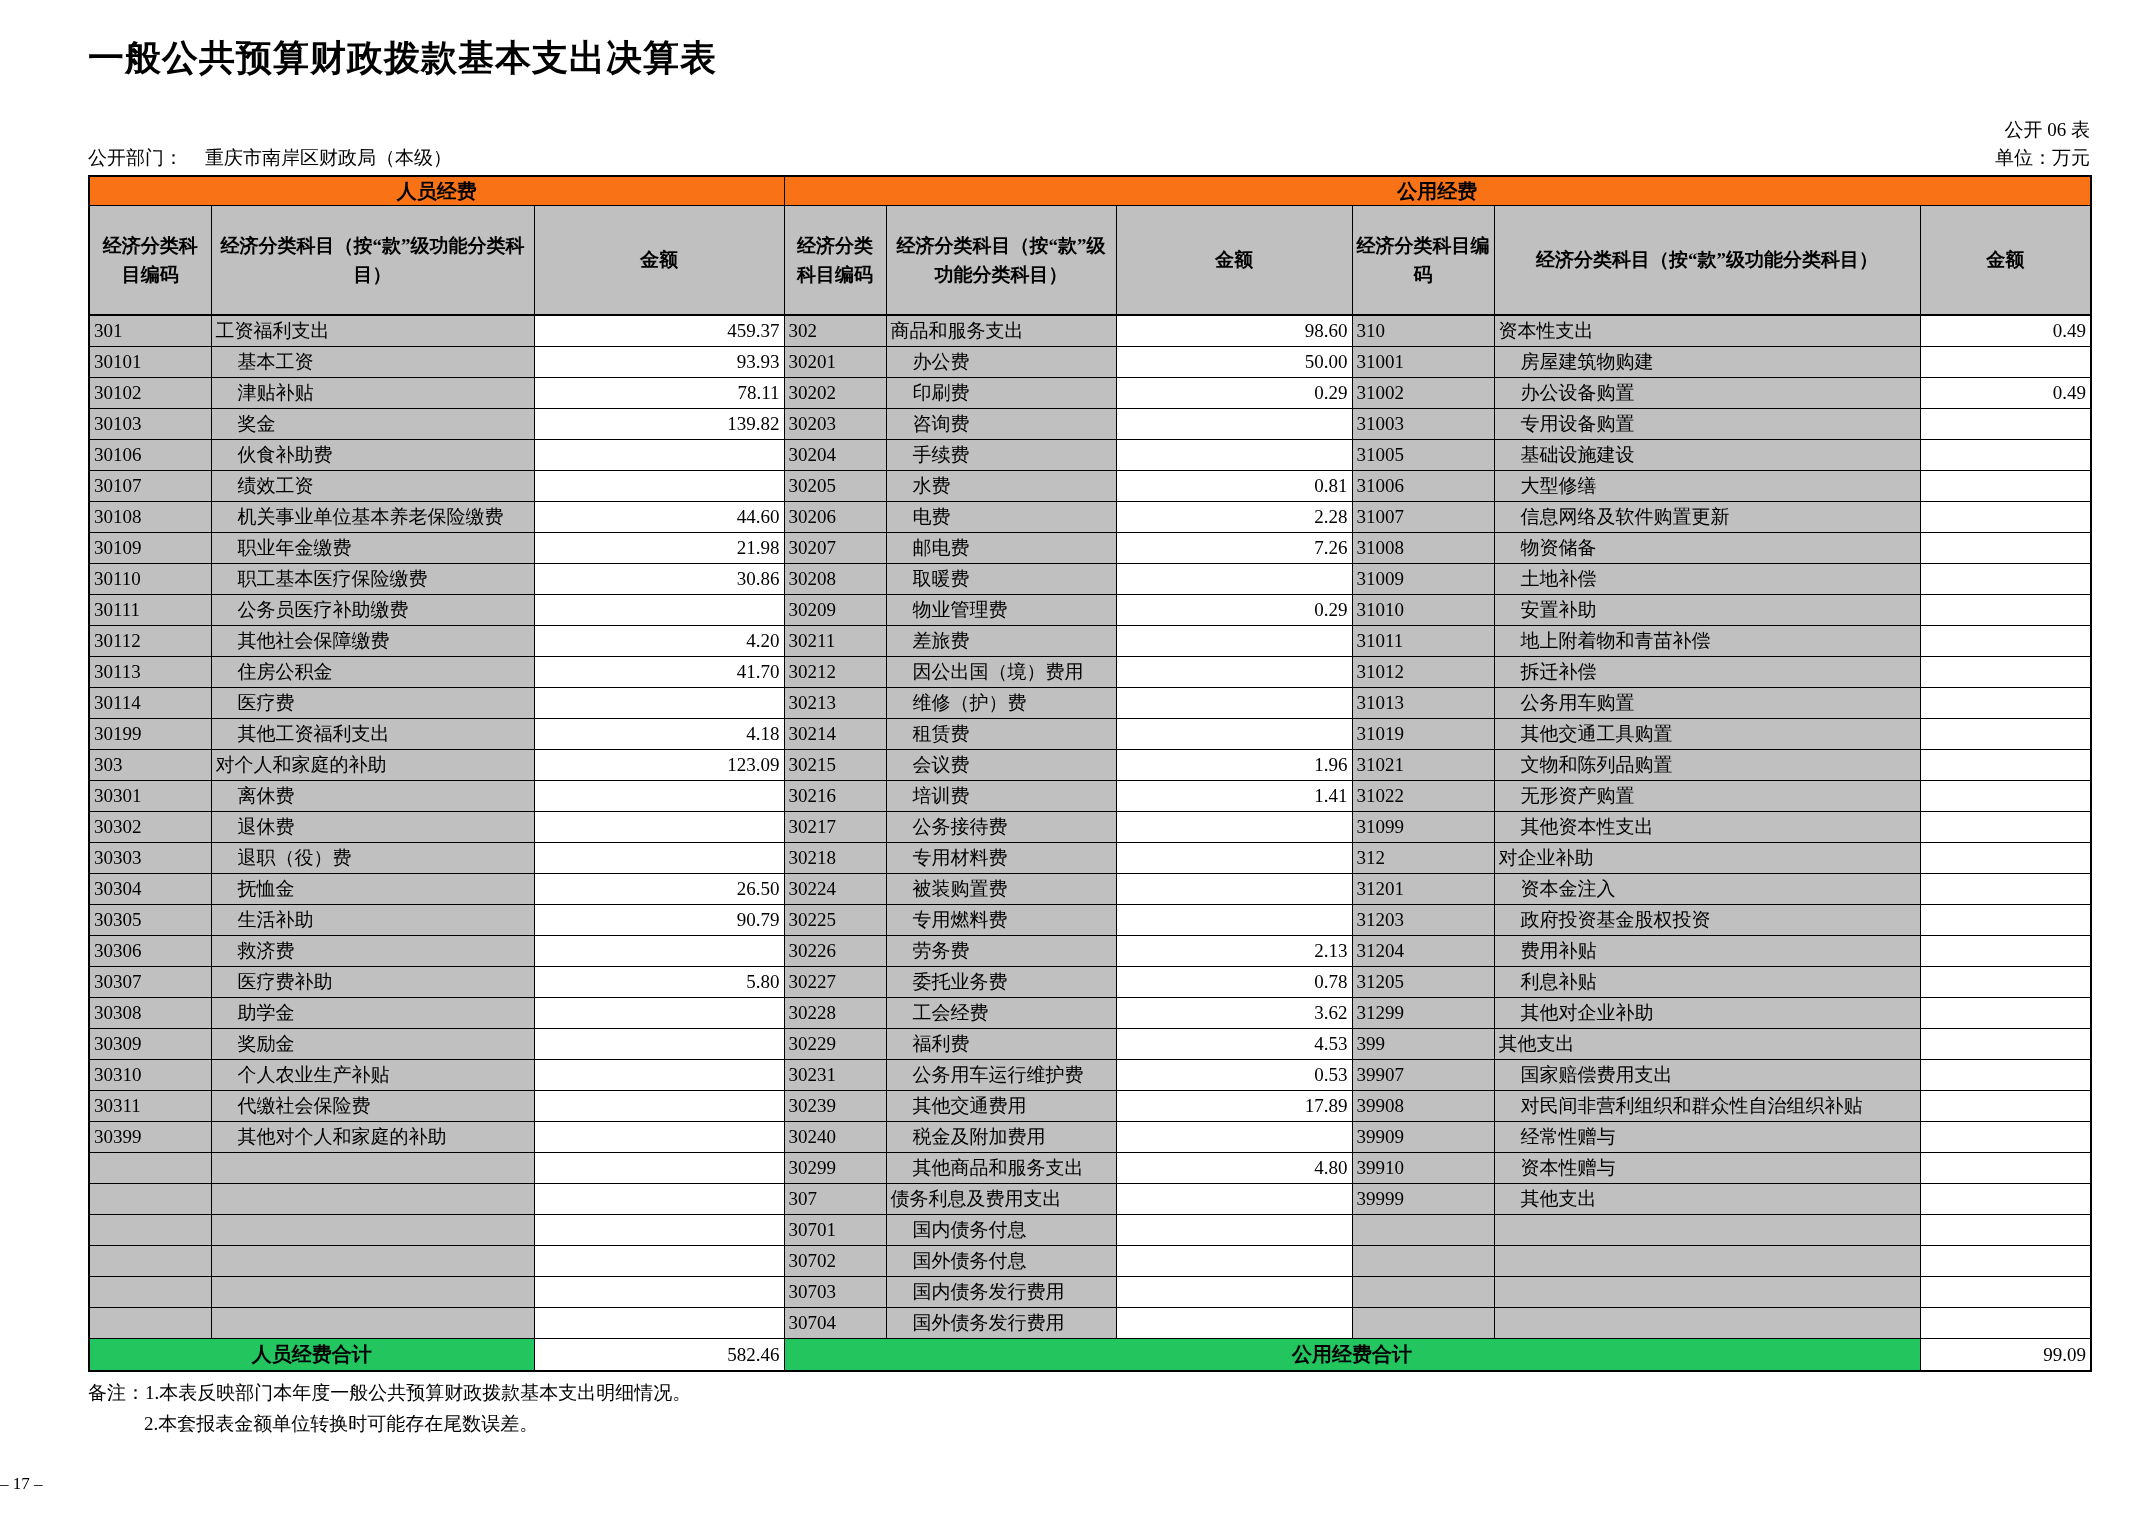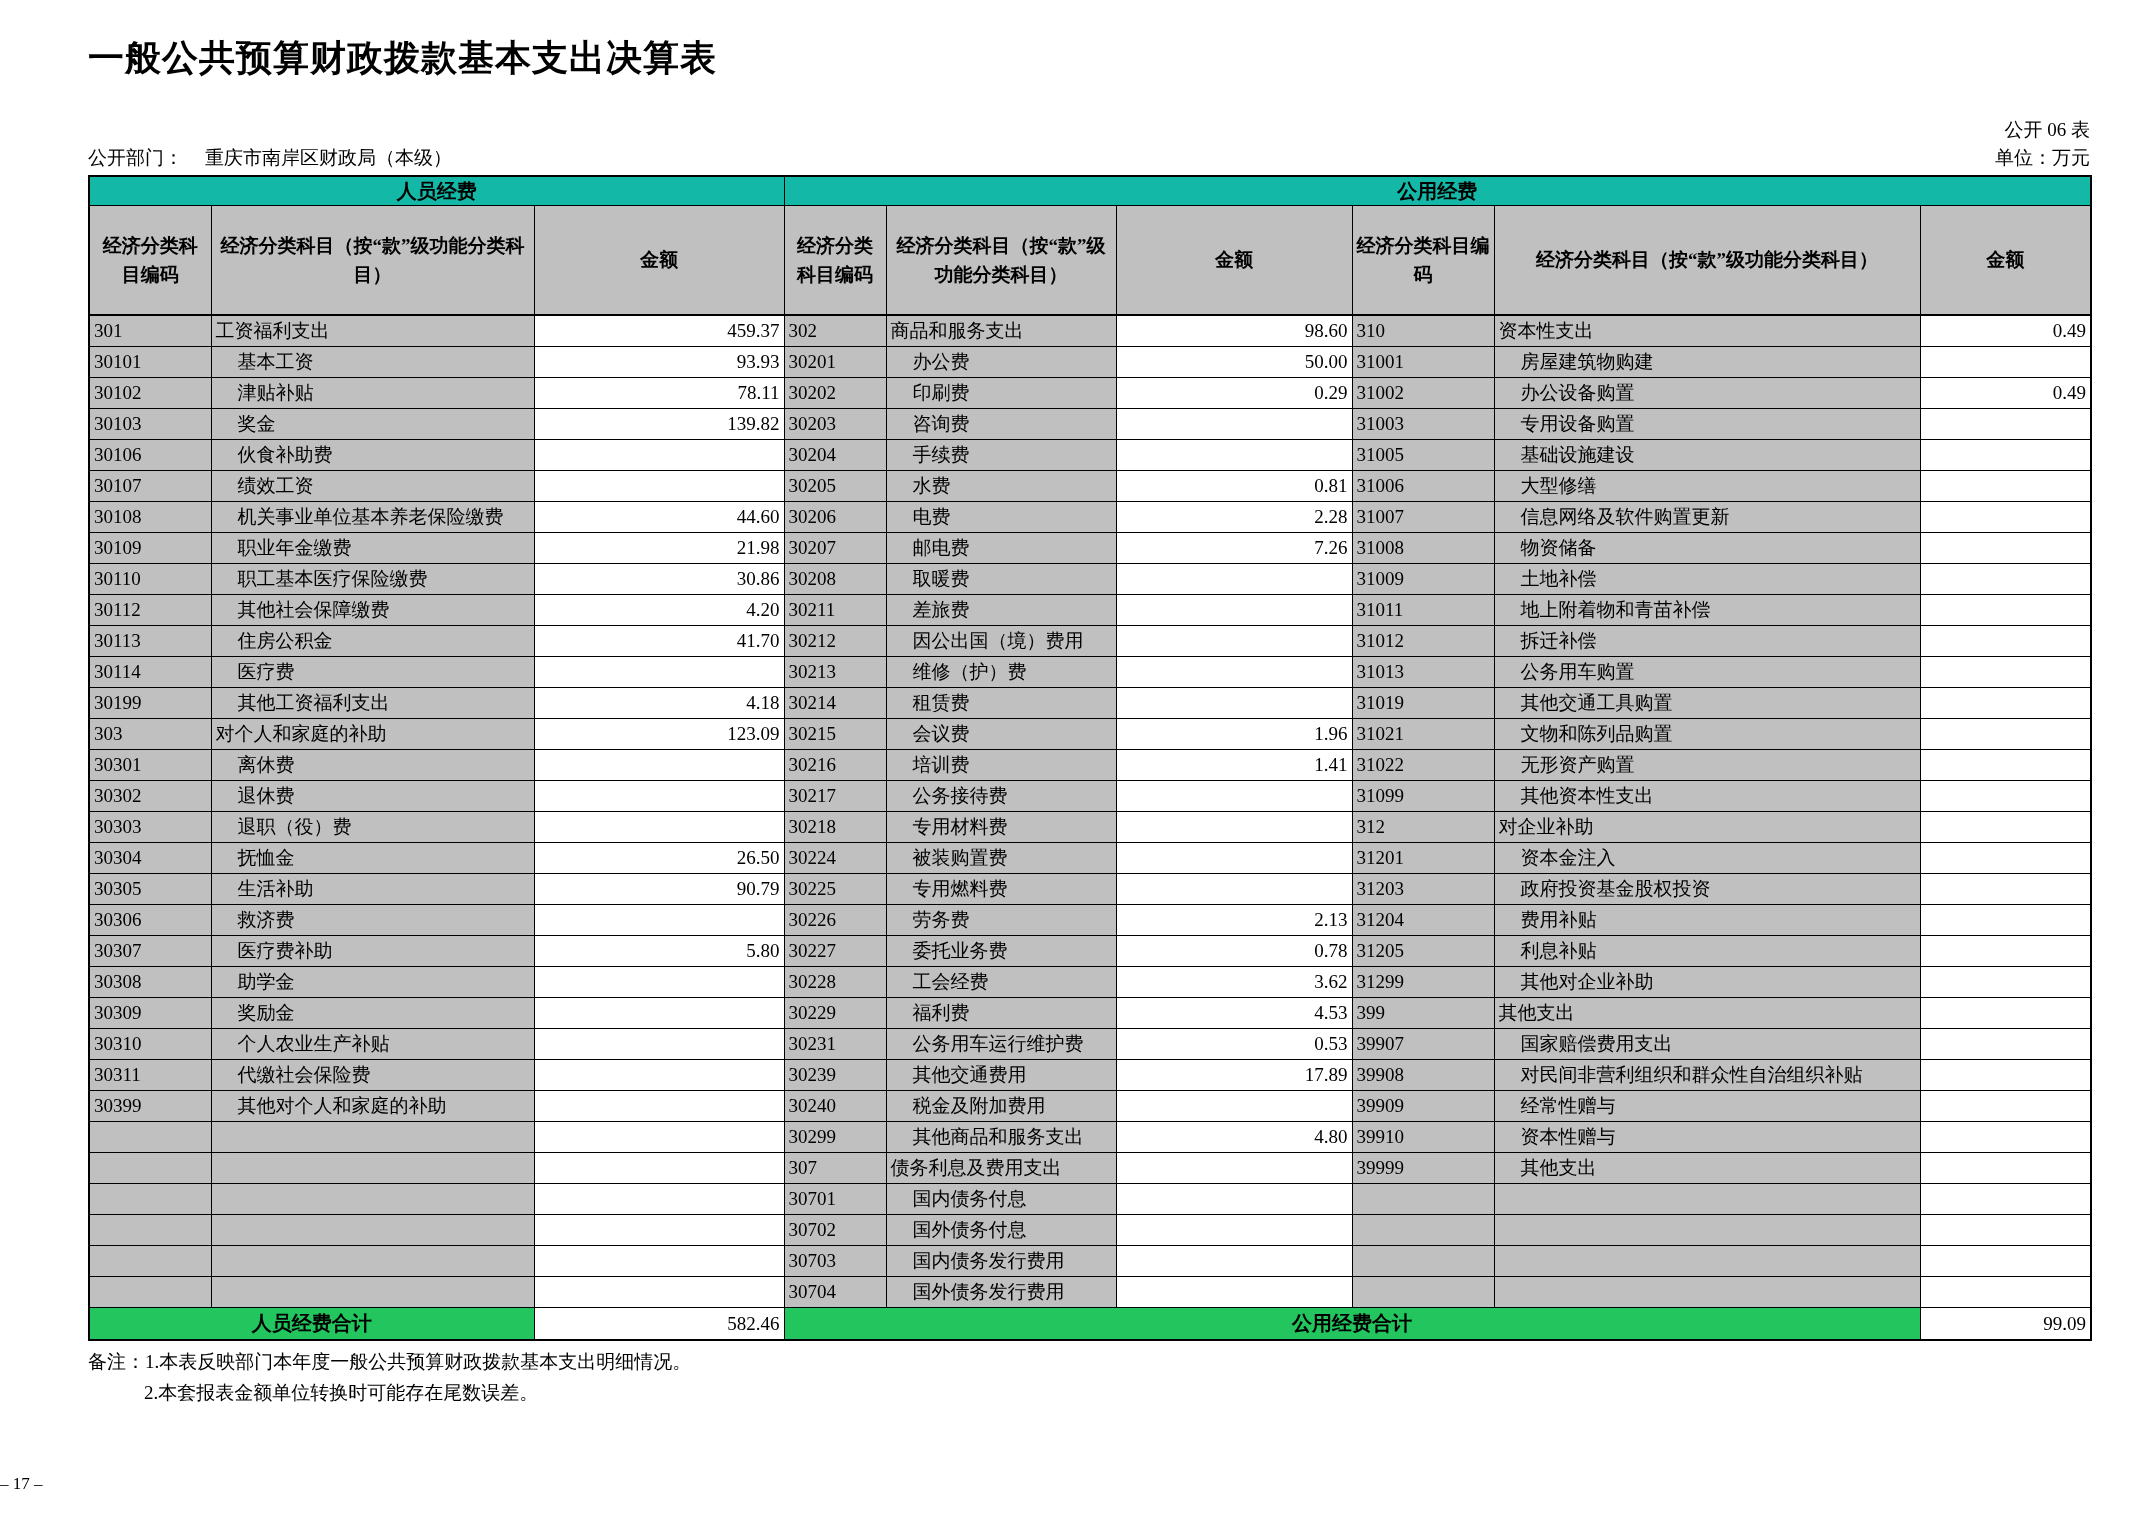--- a/index.html
+++ b/index.html
@@ -39,21 +39,21 @@
     width:2002px;
     border:2px solid #000;
   }
   table.budget th, table.budget td {
     border:1px solid #000;
     padding:0 4px;
     overflow:hidden;
     vertical-align:middle;
   }
   tr.band1 th {
-    background:#14b8a6;
+    background:#f97316;
     height:28px;
     font-size:20px;
     font-weight:bold;
     text-align:center;
   }
   tr.band2 th {
     background:#c0c0c0;
     height:108px;
     font-size:19px;
     font-weight:bold;
@@ -231,20 +231,31 @@
           <td class="subject sub">职工基本医疗保险缴费</td>
           <td class="amount">30.86</td>
           <td class="code">30208</td>
           <td class="subject sub">取暖费</td>
           <td class="amount"></td>
           <td class="code">31009</td>
           <td class="subject sub">土地补偿</td>
           <td class="amount"></td>
         </tr>
         <tr>
+          <td class="code">30111</td>
+          <td class="subject sub">公务员医疗补助缴费</td>
+          <td class="amount"></td>
+          <td class="code">30209</td>
+          <td class="subject sub">物业管理费</td>
+          <td class="amount">0.29</td>
+          <td class="code">31010</td>
+          <td class="subject sub">安置补助</td>
+          <td class="amount"></td>
+        </tr>
+        <tr>
           <td class="code">30112</td>
           <td class="subject sub">其他社会保障缴费</td>
           <td class="amount">4.20</td>
           <td class="code">30211</td>
           <td class="subject sub">差旅费</td>
           <td class="amount"></td>
           <td class="code">31011</td>
           <td class="subject sub">地上附着物和青苗补偿</td>
           <td class="amount"></td>
         </tr>

